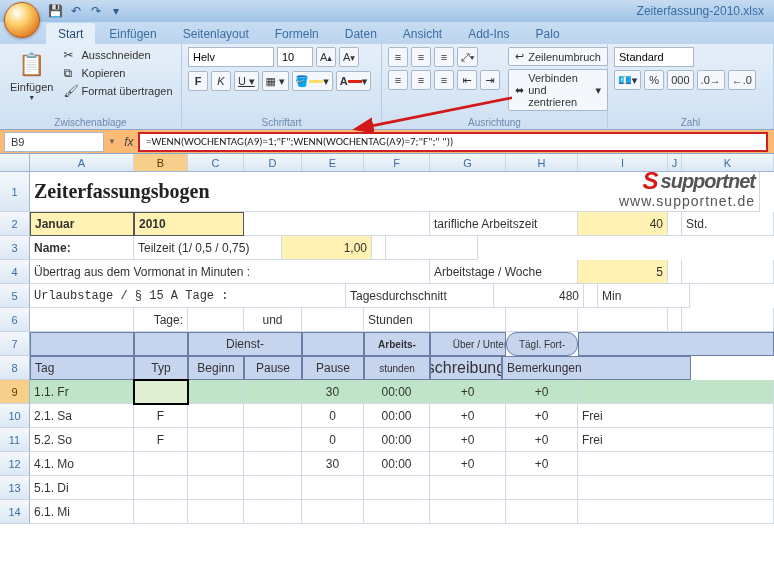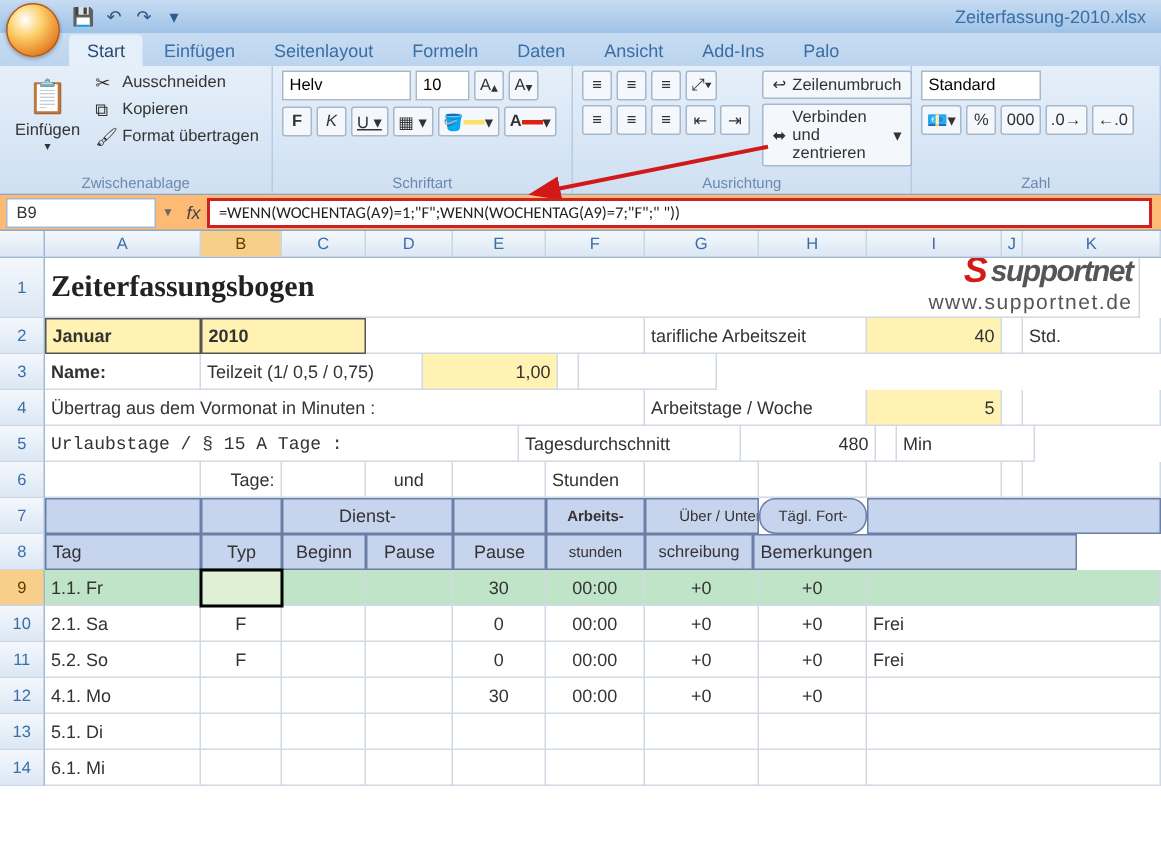--- a/index.html
+++ b/index.html
@@ -304,22 +304,22 @@
     </div>
 
     <div class="row">
       <div class="rowhdr">8</div>
       <div class="cell cwA bg-header">Tag</div>
       <div class="cell cwB bg-header center">Typ</div>
       <div class="cell cwC bg-header center">Beginn</div>
       <div class="cell cwD bg-header center">Pause</div>
       <div class="cell cwE bg-header center">Pause</div>
       <div class="cell cwF bg-header center" style="font-size:10px;">stunden</div>
-      <div class="cell cwH bg-header center" style="font-size:11px;">schreibung</div>
-      <div class="cell bg-header" style="width:216px;">Bemerkungen</div>
+      <div class="cell cwH bg-header center" style="font-size:16px;">schreibung</div>
+      <div class="cell bg-header" style="width:189px;">Bemerkungen</div>
     </div>
 
     <div class="row">
       <div class="rowhdr active">9</div>
       <div class="cell cwA bg-selrow">1.1. Fr</div>
       <div class="cell cwB active-cell center" style="position:relative;">
         
       </div>
       <div class="cell cwC bg-selrow"></div>
       <div class="cell cwD bg-selrow"></div>

